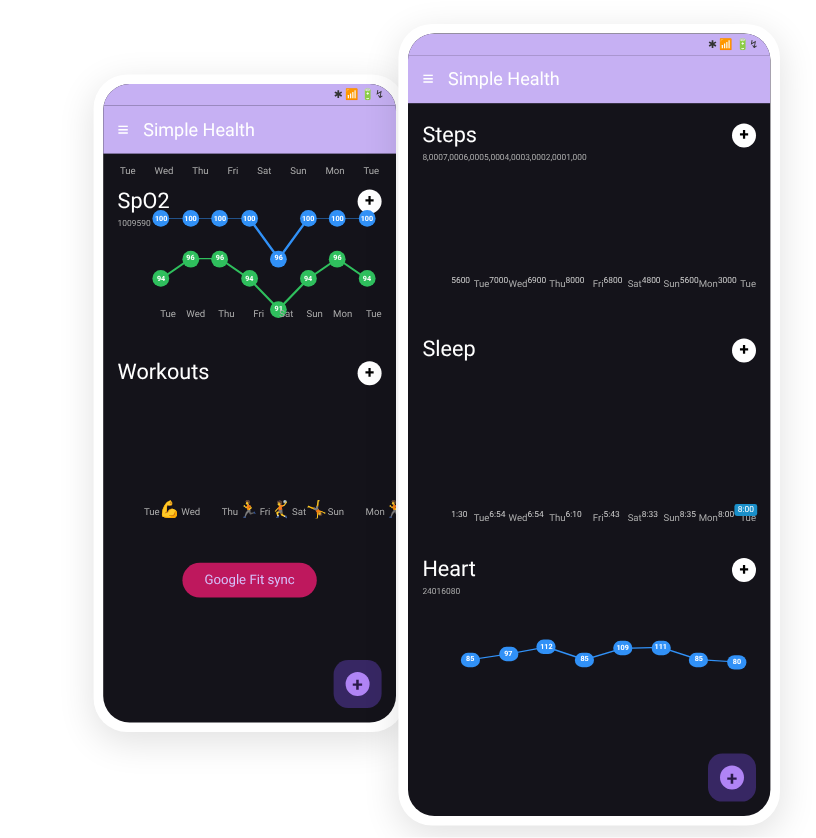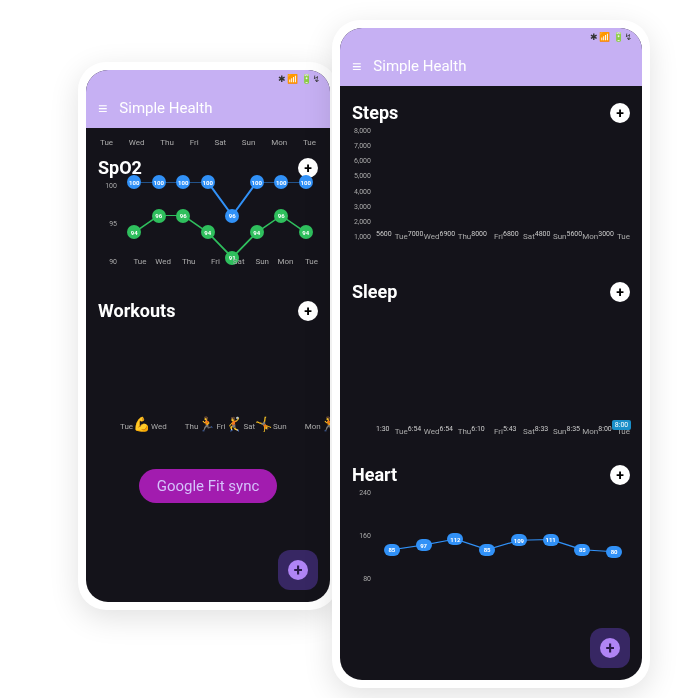--- a/index.html
+++ b/index.html
@@ -6,36 +6,36 @@
 body{background:#fff;width:680px;height:698px;position:relative;overflow:hidden}
 .phone{position:absolute;background:#fff;border-radius:28px;box-shadow:0 8px 30px rgba(0,0,0,0.12)}
 .phone-inner{position:absolute;inset:8px;border-radius:22px;overflow:hidden;background:#14131a}
 .status-bar{height:18px;background:#c6b0f3;display:flex;justify-content:flex-end;align-items:center;padding:0 10px;gap:5px;color:#333}
 .status-bar span{font-size:9px}
 .app-bar{height:40px;background:#c6b0f3;display:flex;align-items:center;padding:0 12px;color:#fff}
 .hamburger{font-size:16px;margin-right:12px}
 .app-title{font-size:15px;font-weight:400}
 .content{padding:10px 12px;color:#fff;overflow:hidden}
 .section-hdr{display:flex;justify-content:space-between;align-items:center;margin:6px 0 4px}
-.section-hdr h2{font-size:18px;font-weight:700}
+.section-hdr h2{font-size:18px;font-weight:400}
 .plus-btn{width:20px;height:20px;border-radius:50%;background:#fff;color:#000;display:flex;align-items:center;justify-content:center;font-size:14px;font-weight:bold}
 .chart{position:relative}
-.y-axis{position:absolute;left:0;top:0;bottom:16px;display:flex;flex-direction:column;justify-content:space-between;font-size:7px;color:#aaa;width:22px;text-align:right;padding-right:3px}
+.y-axis{position:absolute;left:0;top:0;bottom:16px;display:flex;flex-direction:row;justify-content:space-between;font-size:7px;color:#aaa;width:22px;text-align:right;padding-right:3px}
 .bars{display:flex;align-items:flex-end;justify-content:space-between;margin-left:24px;position:relative}
 .bar-col{display:flex;flex-direction:row;align-items:center;flex:1}
 .bar-lbl{font-size:7px;color:#ccc;margin-bottom:2px;white-space:nowrap}
 .bars-peeking .bar-col{flex-direction:column-reverse}
 .bar{width:70%;background:#3191f7;position:relative}
 .x-lbl{font-size:8px;color:#aaa;margin-top:4px}
 .days-row{display:flex;justify-content:space-between;font-size:8px;color:#aaa;padding:0 2px}
 .stacked{display:flex;flex-direction:column-reverse;width:70%}
 .seg{width:100%}
 .line-chart{position:absolute;left:24px;right:0;top:0;bottom:16px}
 .dot{position:absolute;width:14px;height:14px;border-radius:50%;transform:translate(-50%,-50%);display:flex;align-items:center;justify-content:center;font-size:6px;color:#fff;font-weight:bold}
-.sync-btn{background:#a21caf;color:#d5c1fb;padding:8px 18px;border-radius:18px;font-size:15px;margin:20px auto 0;display:block;width:fit-content;border:none}
+.sync-btn{background:#be185d;color:#d5c1fb;padding:8px 18px;border-radius:18px;font-size:11px;margin:20px auto 0;display:block;width:fit-content;border:none}
 .fab{position:absolute;width:40px;height:40px;border-radius:12px;background:#372763;display:flex;align-items:center;justify-content:center}
 .fab-inner{width:20px;height:20px;border-radius:50%;background:#b084f5;display:flex;align-items:center;justify-content:center;color:#2a1a4a;font-weight:bold}
 .icon-sil{width:18px;height:18px;display:flex;align-items:center;justify-content:center;color:#fff;font-size:14px}
 svg.line{position:absolute;inset:0;width:100%;height:100%}
 </style>
 </head>
 <body>
 
 <div class="phone" style="left:78px;top:62px;width:260px;height:548px">
   <div class="phone-inner">

